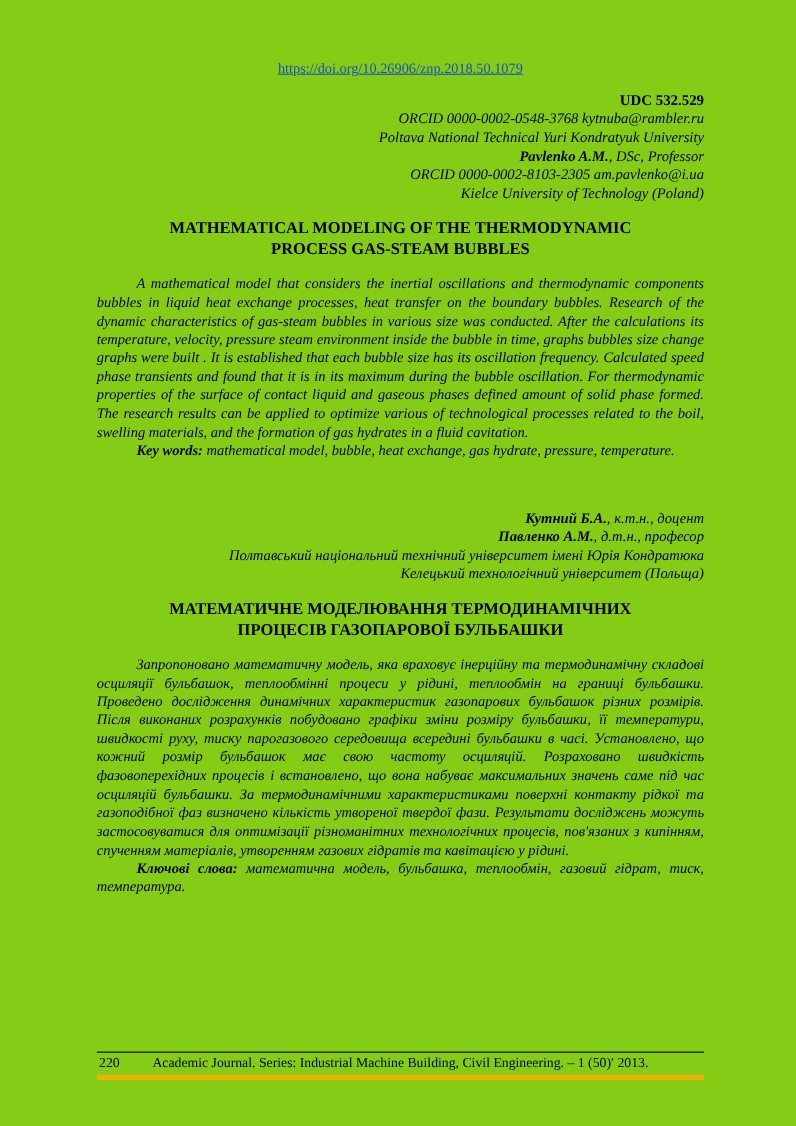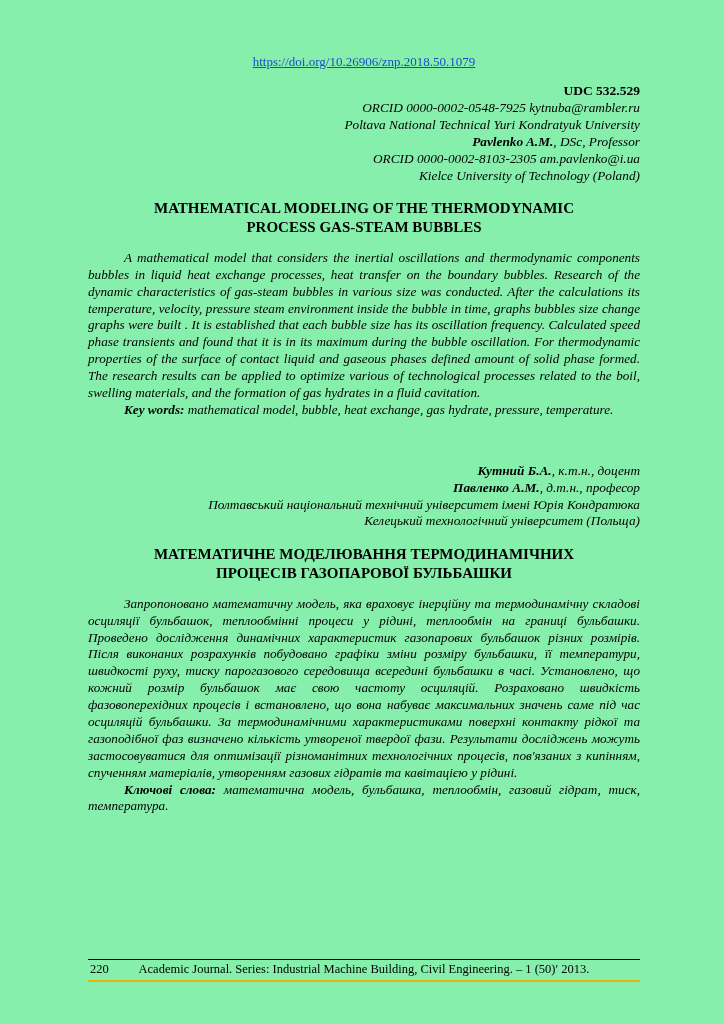--- a/index.html
+++ b/index.html
@@ -8,21 +8,21 @@
     width: 724px; height: 1024px;
     font-family: "Liberation Serif", serif;
     color: #000;
     position: relative;
     overflow: hidden;
   }
   .page {
     position: relative;
     width: 724px; height: 1024px;
     padding: 54px 84px 0 88px;
-    background: #86efac;
+    background: #84cc16;
   }
   .doi {
     text-align: center;
     font-size: 13px;
     text-decoration: underline;
     margin-bottom: 13px;
     cursor: pointer;
   }
   .udc {
     font-weight: bold;
@@ -50,41 +50,41 @@
     line-height: 1.28;
     text-align: justify;
   }
   .abstract p { text-indent: 36px; }
   .kw-label { font-weight: bold; }
   .gap-large { height: 44px; }
   .footer {
     position: absolute;
     left: 88px; right: 84px; bottom: 42px;
     border-top: 1px solid #000;
-    border-bottom: 2px solid #eab308;
+    border-bottom: 5px solid #eab308;
     padding: 2px 0 3px 0;
     font-size: 12.5px;
     text-align: center;
   }
   .footer .page-num {
     position: absolute;
     left: 2px; top: 2px;
   }
 </style>
 </head>
 <body>
 
 <div class="page">
 
   <div class="doi" style="color: rgb(26, 79, 196);">https://doi.org/10.26906/znp.2018.50.1079</div>
 
   <div class="udc">UDC 532.529</div>
 
   <div class="byline">
-    <div>ORCID 0000-0002-0548-7925  kytnuba@rambler.ru</div>
+    <div>ORCID 0000-0002-0548-3768  kytnuba@rambler.ru</div>
     <div>Poltava National Technical Yuri Kondratyuk University</div>
     <div><span class="bname">Pavlenko A.M.</span><span>, DSc, Professor</span></div>
     <div>ORCID 0000-0002-8103-2305  am.pavlenko@i.ua</div>
     <div>Kielce University of Technology (Poland)</div>
   </div>
 
   <div class="title">MATHEMATICAL MODELING OF THE THERMODYNAMIC PROCESS GAS-STEAM BUBBLES</div>
 
   <div class="abstract">
     <p>A mathematical model that considers the inertial oscillations and thermodynamic components bubbles in liquid heat exchange processes, heat transfer on the boundary bubbles. Research of the dynamic characteristics of gas-steam bubbles in various size was conducted. After the calculations its temperature, velocity, pressure steam environment inside the bubble in time, graphs bubbles size change graphs were built . It is established that each bubble size has its oscillation frequency. Calculated speed phase transients and found that it is in its maximum during the bubble oscillation. For thermodynamic properties of the surface of contact liquid and gaseous phases defined amount of solid phase formed. The research results can be applied to optimize various of technological processes related to the boil, swelling materials, and the formation of gas hydrates in a fluid cavitation.</p>

